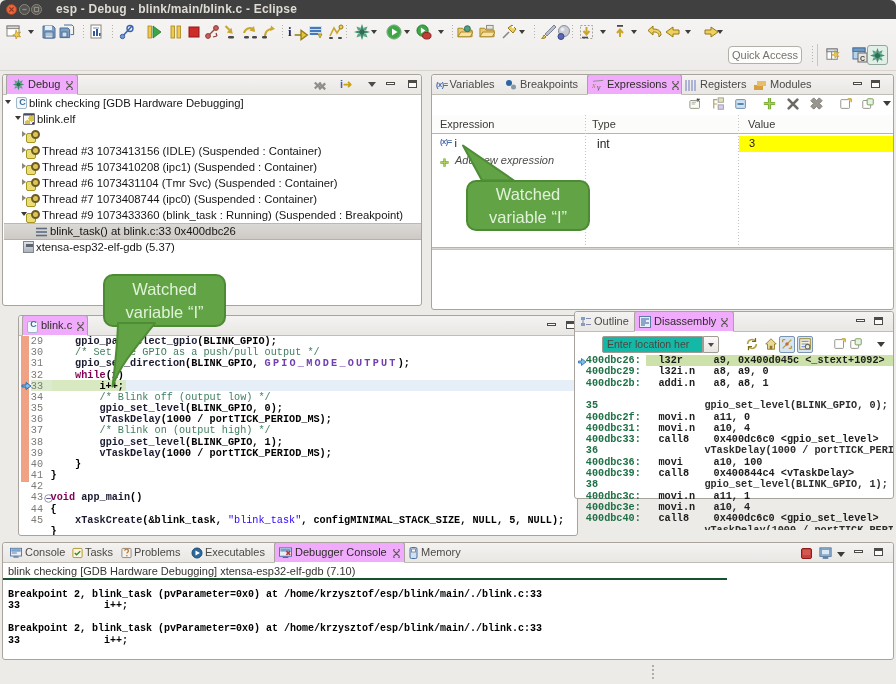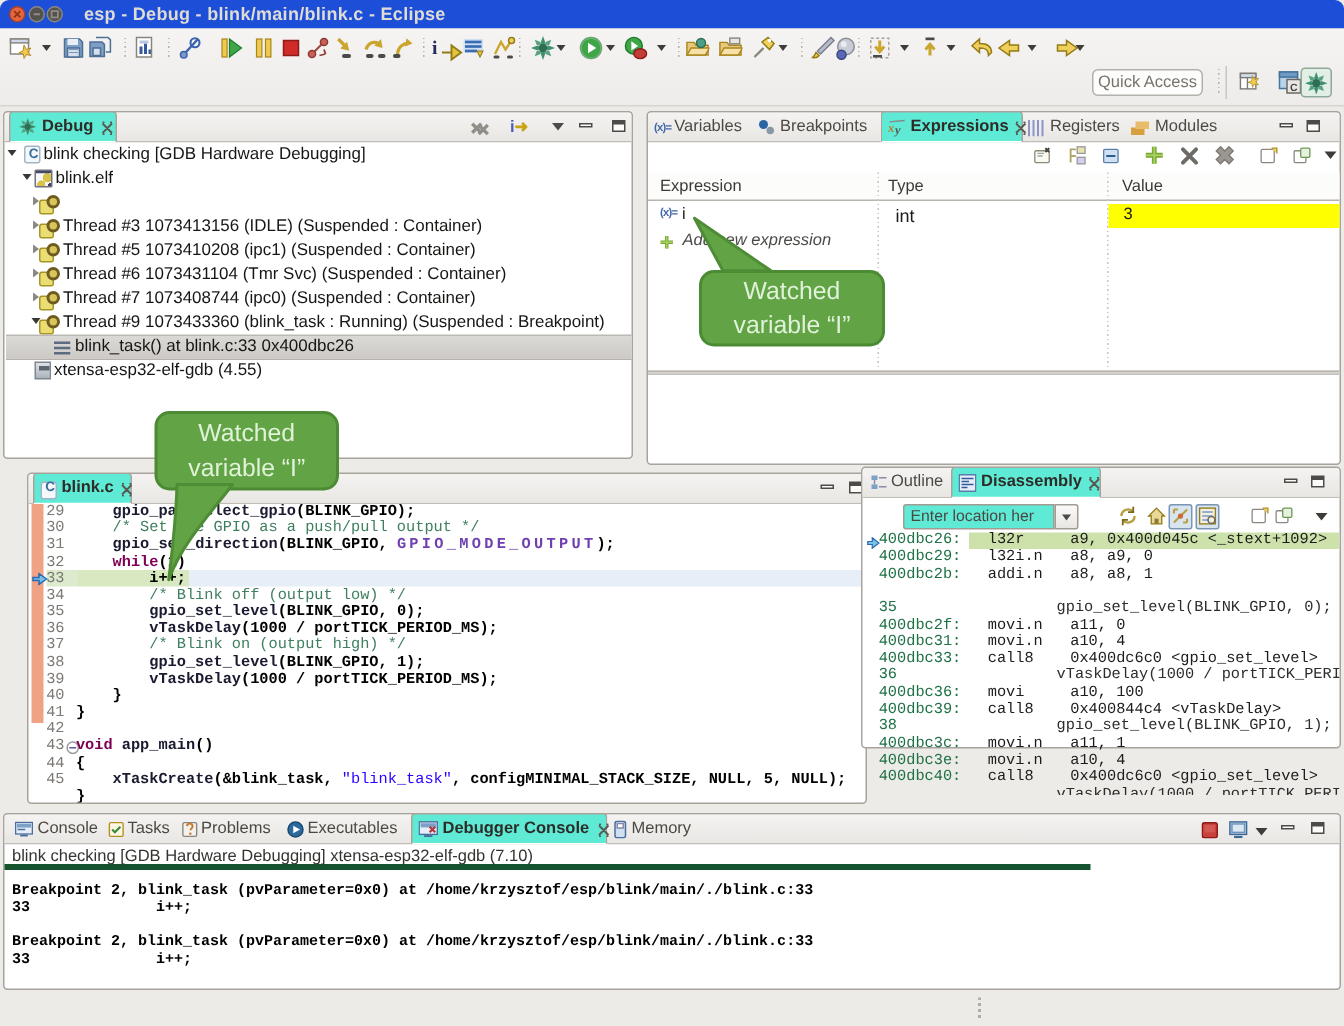--- a/index.html
+++ b/index.html
@@ -1,29 +1,29 @@
 <!DOCTYPE html>
 <html><head><meta charset="utf-8"><style>
 *{margin:0;padding:0;box-sizing:border-box}
 html,body{width:896px;height:684px;overflow:hidden}
 body{font-family:"Liberation Sans",sans-serif;background:#edebe8;position:relative}
 .abs{position:absolute}
-#titlebar{position:absolute;left:0;top:0;width:896px;height:19px;background:#1d4ed8;border-radius:6px 6px 0 0}
+#titlebar{position:absolute;left:0;top:0;width:896px;height:19px;background:#404040;border-radius:6px 6px 0 0}
 #titlebar .btn{position:absolute;top:4px;width:11px;height:11px;border-radius:50%}
 #title-text{position:absolute;left:56px;top:2px;font-size:12px;font-weight:bold;color:#dfdcd5;letter-spacing:0.2px}
 #toolbar{position:absolute;left:0;top:19px;width:896px;height:51px;background:linear-gradient(#f5f4f2,#eeecea)}
 #toolbar-line{position:absolute;left:0;top:70px;width:896px;height:1px;background:#d8d5d0}
 .ticon{position:absolute;top:24px;width:16px;height:16px}
 .tsep{position:absolute;top:25px;width:1px;height:14px;background:repeating-linear-gradient(#b5b1ab 0 1px,transparent 1px 3px)}
 .darr{position:absolute;width:0;height:0;border-left:3.5px solid transparent;border-right:3.5px solid transparent;border-top:4px solid #3e3c39;top:30px}
 #qa-btn{position:absolute;left:728px;top:46px;width:74px;height:18px;background:#fdfdfc;border:1px solid #b3afa9;border-radius:4px;color:#77736c;font-size:11px;text-align:center;line-height:16px}
 .panel{position:absolute;background:#fff;border:1px solid #a8a49d;border-radius:3px}
 .tabrow{position:absolute;left:0;top:0;right:0;height:20px;background:linear-gradient(#f4f3f1,#e9e7e4);border-bottom:1px solid #c0bcb6;border-radius:3px 3px 0 0}
 .tab{position:absolute;top:0;height:20px;font-size:11px;color:#4c4945;white-space:nowrap}
-.tab.active{background:#5eead4;border:1px solid #a8a49d;border-bottom:1px solid #fff;border-radius:3px 3px 0 0;font-weight:bold;color:#2e2c29;top:-1px;height:21px}
+.tab.active{background:#f0abfc;border:1px solid #a8a49d;border-bottom:1px solid #fff;border-radius:3px 3px 0 0;font-weight:normal;color:#2e2c29;top:-1px;height:21px}
 .tlab{display:inline-block;vertical-align:top;margin-top:3px}
 .vmin{position:absolute;width:9px;height:3px;border:1px solid #4d4b47;background:#fbfbfa}
 .vmax{position:absolute;width:9px;height:8px;border:1px solid #4d4b47;background:#fbfbfa;border-top-width:3px}
 .varr{position:absolute;width:0;height:0;border-left:4px solid transparent;border-right:4px solid transparent;border-top:5px solid #4d4b47}
 
 #debug-tree{position:absolute;left:0;top:19.5px;font-size:11.3px;color:#161614;white-space:nowrap}
 .trow{position:absolute;height:16px;line-height:16px;left:1px;width:417px}
 .trow .txt{position:absolute;top:0}
 .trow.sel{background:linear-gradient(#dbd9d6,#cdcac6);border-top:1px solid #bcb9b4;border-bottom:1px solid #b5b2ad;height:17px;line-height:15px}
 .exp{position:absolute;top:5px;width:0;height:0}
@@ -346,21 +346,21 @@
           <g stroke="#5c6c80" stroke-width="1.6">
             <line x1="0" y1="1.5" x2="11" y2="1.5"></line>
             <line x1="0" y1="5" x2="11" y2="5"></line>
             <line x1="0" y1="8.5" x2="11" y2="8.5"></line>
           </g>
         </svg>
         <span class="txt" style="left:46px">blink_task() at blink.c:33 0x400dbc26</span>
       </div>
     <div class="trow" style="top:144px">
         <span class="ic-gdb" style="left:19px"></span>
-        <span class="txt" style="left:32px">xtensa-esp32-elf-gdb (4.55)</span>
+        <span class="txt" style="left:32px">xtensa-esp32-elf-gdb (5.37)</span>
       </div>
   </div>
 </div>
 
 <div class="panel" id="expr-panel" style="left:431px;top:74px;width:463px;height:236px">
   <div class="tabrow" style="height:20px"></div>
   <div class="tab" style="left:2px;width:70px"><span class="xic" style="margin:5px 0 0 2px">(x)=</span><span class="tlab" style="margin-left:2px">Variables</span></div>
   <div class="tab" style="left:70px;width:84px"><svg width="12" height="12" style="margin:4px 0 0 3px;vertical-align:top" viewBox="0 0 12 12">
         <circle cx="4" cy="4" r="3" fill="#2a66a5"></circle>
         <circle cx="8.5" cy="8" r="2.5" fill="#8898a8"></circle>
@@ -521,21 +521,21 @@
           <line x1="2" y1="5" x2="7" y2="5"></line>
           <line x1="2" y1="7" x2="10" y2="7"></line>
           <line x1="2" y1="9" x2="6" y2="9"></line>
         </g>
       </svg><span class="tlab" style="margin-left:3px">Disassembly</span><svg width="9" height="9" style="margin:6px 0 0 4px;vertical-align:top" viewBox="0 0 10 10">
         <path d="M1.5 1.5 L8.5 8.5 M8.5 1.5 L1.5 8.5 M1.5 0.5 L3 0.5 M7 0.5 L8.5 0.5 M1.5 9.5 L3 9.5 M7 9.5 L8.5 9.5" stroke="#5a5751" stroke-width="1.4" fill="none"></path>
       </svg></div>
   <div class="vmin" style="left:281px;top:7px"></div>
   <div class="vmax" style="left:299px;top:5px"></div>
 
-  <div class="abs" style="left:27px;top:24px;width:101px;height:17px;background:#5eead4;border:1px solid #a09c94;border-radius:2px 0 0 2px;font-size:10.5px;color:#4a4843;line-height:15px;padding-left:4px;white-space:nowrap;overflow:hidden">Enter location her</div>
+  <div class="abs" style="left:27px;top:24px;width:101px;height:17px;background:#14b8a6;border:1px solid #a09c94;border-radius:2px 0 0 2px;font-size:10.5px;color:#4a4843;line-height:15px;padding-left:4px;white-space:nowrap;overflow:hidden">Enter location her</div>
   <div class="abs" style="left:128px;top:24px;width:16px;height:17px;background:linear-gradient(#fbfaf9,#e8e6e2);border:1px solid #a09c94;border-radius:0 2px 2px 0">
       <div class="varr" style="left:4px;top:6px;border-left-width:3.5px;border-right-width:3.5px;border-top-width:4px"></div>
     </div>
   <svg class="abs" style="left:170px;top:25px" width="14" height="14" viewBox="0 0 16 16">
       <path d="M3 8 a5 5 0 0 1 9-3 M13 8 a5 5 0 0 1 -9 3" fill="none" stroke="#b8a040" stroke-width="1.8"></path>
       <path d="M12 1 v4 h-4" fill="none" stroke="#7a6820" stroke-width="1.4"></path>
       <path d="M4 15 v-4 h4" fill="none" stroke="#7a6820" stroke-width="1.4"></path>
     </svg>
   <svg class="abs" style="left:189px;top:25px" width="14" height="14" viewBox="0 0 16 16">
       <path d="M8 2 L14 8 H12 V14 H4 V8 H2 Z" fill="#e8d89a" stroke="#937b15"></path>
@@ -555,21 +555,21 @@
   <svg class="abs" style="left:258px;top:25px" width="14" height="14" viewBox="0 0 16 16">
       <rect x="2" y="3" width="10" height="10" rx="1" fill="#fff" stroke="#8c8880"></rect>
       <path d="M10 2 h4 v4" fill="#f0d060" stroke="#b09020"></path>
     </svg>
   <svg class="abs" style="left:274px;top:25px" width="14" height="14" viewBox="0 0 16 16">
       <rect x="2" y="4" width="9" height="9" rx="1" fill="#fff" stroke="#8c8880"></rect>
       <rect x="7" y="2" width="7" height="7" rx="1" fill="#e8f0e0" stroke="#6a9a50"></rect>
     </svg>
   <div class="varr" style="left:302px;top:30px;border-top-color:#3e3c39"></div>
 
-  <div class="abs" style="left:0;top:40.5px;width:318px;height:177px;overflow:hidden;font-family:'Liberation Mono',monospace;font-size:10.2px;font-weight:normal;border-radius:0 0 3px 3px" id="disasm-body">
+  <div class="abs" style="left:0;top:40.5px;width:318px;height:177px;overflow:hidden;font-family:'Liberation Mono',monospace;font-size:10.2px;font-weight:bold;border-radius:0 0 3px 3px" id="disasm-body">
     <div class="abs" style="left:70.7px;top:2.5px;width:247px;height:11.3px;background:#cde2aa"></div>
     <svg class="abs" style="left:3px;top:5px" width="9" height="8" viewBox="0 0 9 8">
         <path d="M0.5 3 h3 V0.5 L8 4 L3.5 7.5 V5 h-3 Z" fill="#7ac0e8" stroke="#2a6ab0" stroke-width="0.8"></path>
       </svg>
     <div class="dl" style="top:2.5px"><span class="da">400dbc26:</span><span class="dm">l32r     a9, 0x400d045c &lt;_stext+1092&gt;</span></div>
     <div class="dl" style="top:13.8px"><span class="da">400dbc29:</span><span class="dm">l32i.n   a8, a9, 0</span></div>
     <div class="dl" style="top:25.1px"><span class="da">400dbc2b:</span><span class="dm">addi.n   a8, a8, 1</span></div>
     <div class="dl" style="top:47.7px"><span class="da">35</span><span class="ds">gpio_set_level(BLINK_GPIO, 0);</span></div>
     <div class="dl" style="top:59px"><span class="da">400dbc2f:</span><span class="dm">movi.n   a11, 0</span></div>
     <div class="dl" style="top:70.3px"><span class="da">400dbc31:</span><span class="dm">movi.n   a10, 4</span></div>
@@ -625,21 +625,21 @@
     </svg>
   <svg class="abs" style="left:816px;top:4px" width="13" height="13" viewBox="0 0 14 14">
       <rect x="1" y="1" width="12" height="9" fill="#b7cfe6" stroke="#3c6694"></rect>
       <rect x="2.5" y="2.5" width="9" height="6" fill="#dbe8f4" stroke="#6d93bb"></rect>
       <rect x="4" y="11" width="6" height="1.6" fill="#3c6694"></rect>
     </svg>
   <div class="varr" style="left:834px;top:9px;border-top-color:#3e3c39"></div>
   <div class="vmin" style="left:851px;top:7px"></div>
   <div class="vmax" style="left:871px;top:5px"></div>
 
-  <div class="abs" style="left:0;top:21px;width:724px;height:16px;border-bottom:4px solid #14532d;font-size:11px;color:#35332f">
+  <div class="abs" style="left:0;top:21px;width:724px;height:16px;border-bottom:2px solid #14532d;font-size:11px;color:#35332f">
       <span class="abs" style="left:5px;top:1px">blink checking [GDB Hardware Debugging] xtensa-esp32-elf-gdb (7.10)</span>
     </div>
   <pre id="console-pre" style="left:5px;top:45.5px">Breakpoint 2, blink_task (pvParameter=0x0) at /home/krzysztof/esp/blink/main/./blink.c:33
 33              i++;
 
 Breakpoint 2, blink_task (pvParameter=0x0) at /home/krzysztof/esp/blink/main/./blink.c:33
 33              i++;</pre>
 </div>
 
 <svg class="abs" style="left:455px;top:135px;z-index:70" width="80" height="60" viewBox="0 0 80 60">

